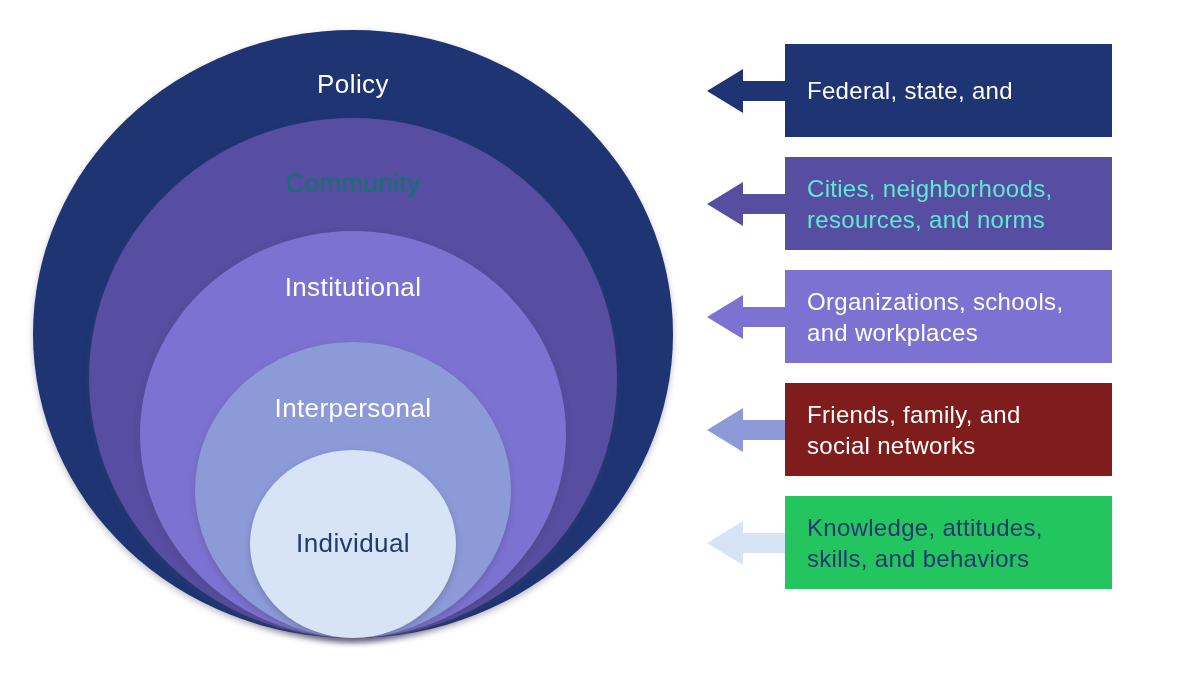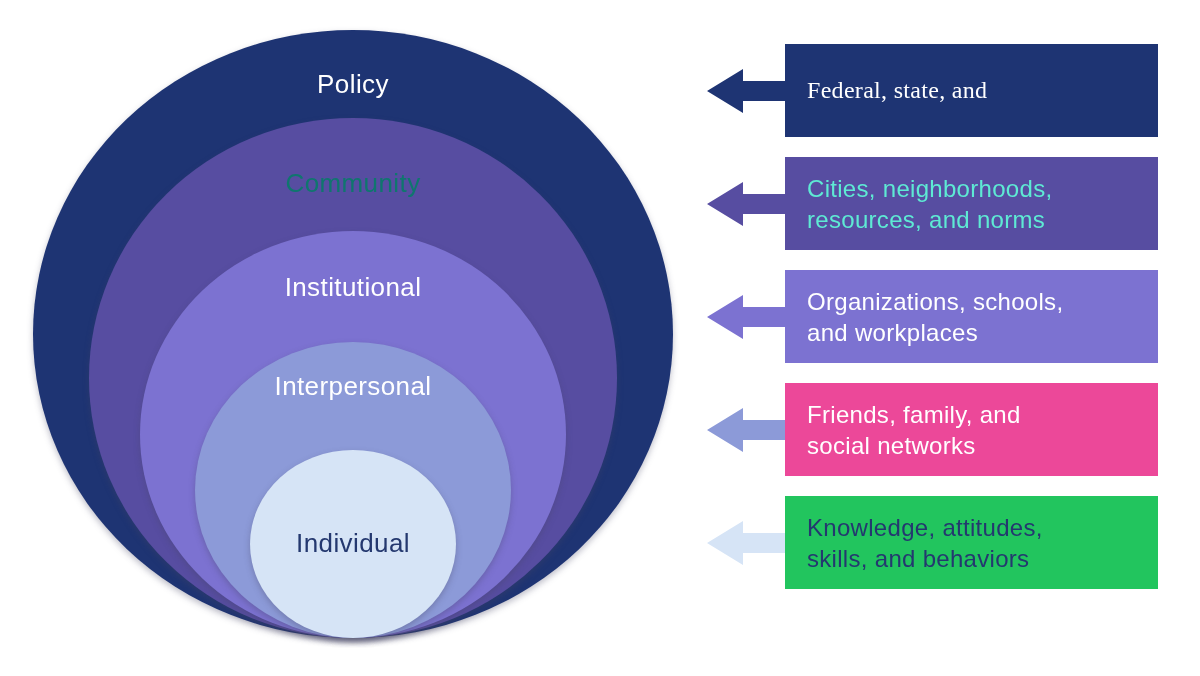--- a/index.html
+++ b/index.html
@@ -3,21 +3,21 @@
 <meta charset="utf-8">
 <style>
   html, body {
     margin: 0;
     padding: 0;
     background: #ffffff;
     font-family: "Liberation Sans", sans-serif;
   }
   .stage {
     position: relative;
-    width: 1200px;
+    width: 1112px;
     height: 676px;
     background: #ffffff;
     overflow: hidden;
   }
 
   
   .circle {
     position: absolute;
     border-radius: 50%;
     box-shadow: 0 3px 6px rgba(70, 70, 100, 0.35);
@@ -34,33 +34,33 @@
     width: 706px;
     text-align: center;
     font-size: 26px;
     letter-spacing: 0.4px;
     font-weight: 500;
     line-height: 34px;
   }
   .l-policy        { top: 67px;  }
   .l-community     { top: 166px; }
   .l-institutional { top: 270px; }
-  .l-interpersonal { top: 369px; }
+  .l-interpersonal { top: 391px; }
   .l-individual    { top: 526px; }
 
   
   .legend-row {
     position: absolute;
     left: 707px;
     width: 451px;
     height: 93px;
     display: flex;
     align-items: center;
   }
-  .r0 { top: 44px; font-family: Liberation Serif, serif;  }
+  .r0 { top: 44px;  }
   .r1 { top: 157px; }
   .r2 { top: 270px; }
   .r3 { top: 383px; }
   .r4 { top: 496px; }
 
   .arrow-svg {
     width: 78px;
     height: 44px;
     flex: 0 0 78px;
     display: block;
@@ -122,21 +122,21 @@
     <div class="legend-box" style="background: rgb(124, 114, 209); color: rgb(255, 255, 255);">
       <div>Organizations, schools,</div>
       <div>and workplaces</div>
     </div>
   </div>
 
   <div class="legend-row r3">
     <svg class="arrow-svg" viewBox="0 0 78 44">
       <polygon points="78,12 36,12 36,0 0,22 36,44 36,32 78,32" fill="#8c9ad8"></polygon>
     </svg>
-    <div class="legend-box" style="background: #ec4899; color: rgb(255, 255, 255);">
+    <div class="legend-box" style="background: #7f1d1d; color: rgb(255, 255, 255);">
       <div>Friends, family, and</div>
       <div>social networks</div>
     </div>
   </div>
 
   <div class="legend-row r4">
     <svg class="arrow-svg" viewBox="0 0 78 44">
       <polygon points="78,12 36,12 36,0 0,22 36,44 36,32 78,32" fill="#d6e4f6"></polygon>
     </svg>
     <div class="legend-box" style="background: #22c55e; color: rgb(36, 56, 111);">

